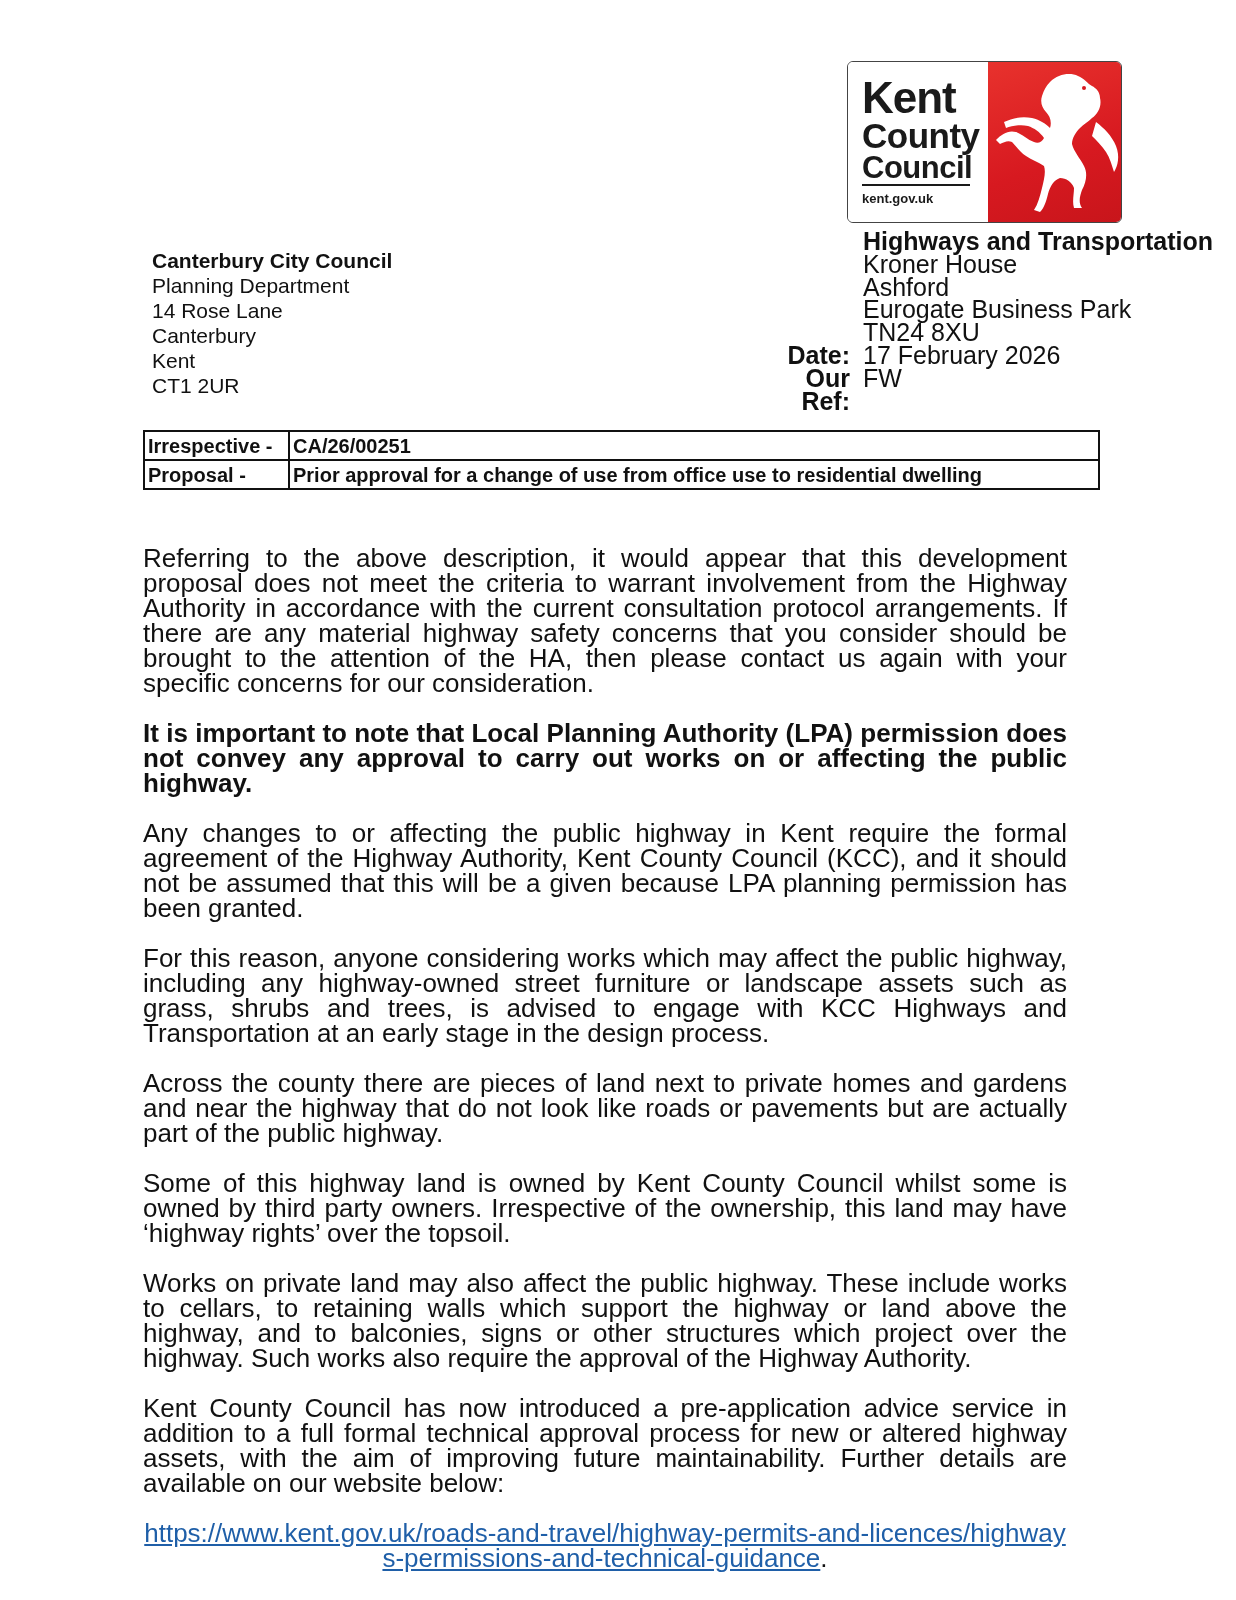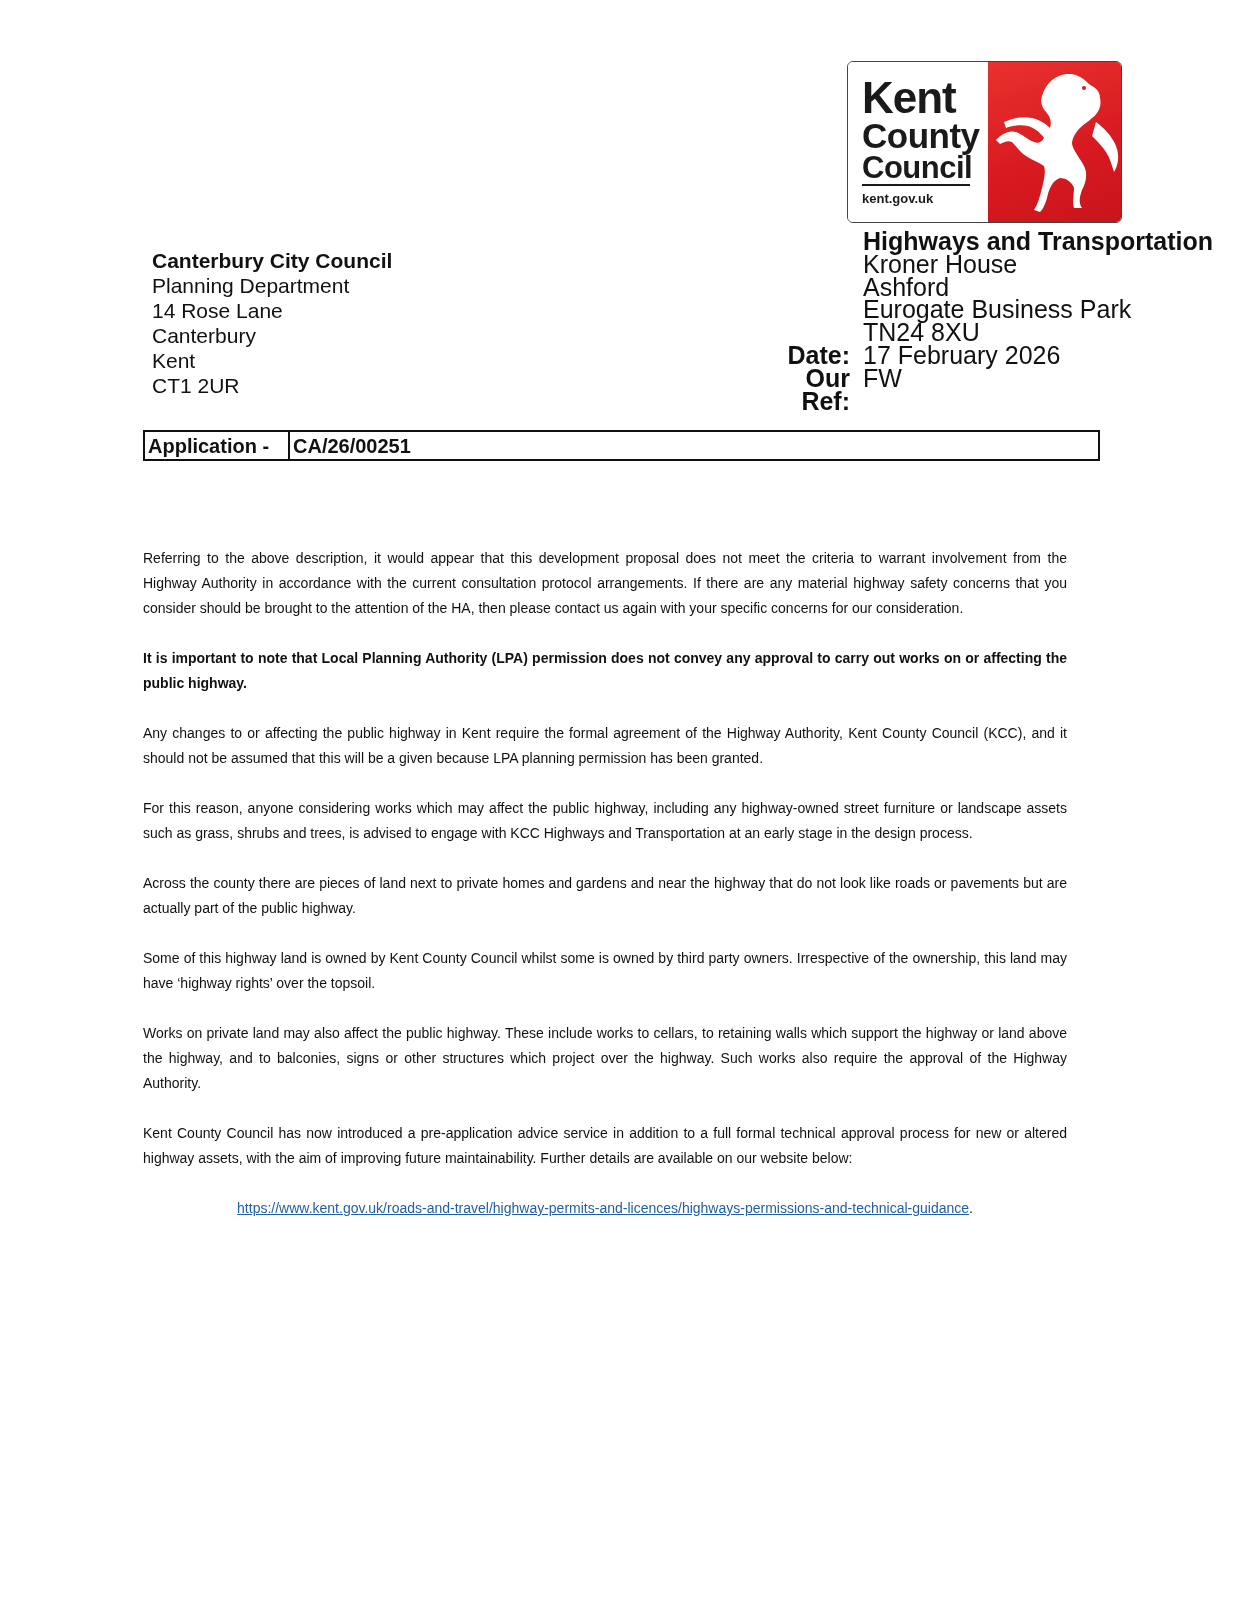--- a/index.html
+++ b/index.html
@@ -30,21 +30,21 @@
     .recipient { position: absolute; left: 152px; top: 248px; font-size: 21px; line-height: 25px; }
     .recipient .bold { font-weight: bold; }
 
     .app-table {
       position: absolute; left: 143px; top: 430px; width: 957px;
       border-collapse: collapse; font-size: 20px; font-weight: bold;
     }
     .app-table td { border: 2.5px solid #111; padding: 1px 3px; height: 25px; line-height: 24px; white-space: nowrap; }
     .app-table td.k { width: 137px; }
 
-    .body { position: absolute; left: 143px; top: 546px; width: 924px; font-size: 14px; line-height: 25px; }
+    .body { position: absolute; left: 143px; top: 546px; width: 924px; font-size: 26px; line-height: 25px; }
     .body p { margin: 0 0 25px 0; text-align: justify; }
     .body p.bold { font-weight: bold; }
     .body a { color: #1f5fa8; text-decoration: underline; word-break: break-all; }
   </style>
 </head>
 <body>
 
 <div class="logo">
   <div class="logo-white"></div>
   <div class="logo-red"></div>
@@ -96,22 +96,26 @@
   <div>Planning Department</div>
   <div>14 Rose Lane</div>
   <div>Canterbury</div>
   <div>Kent</div>
   <div>CT1 2UR</div>
 </div>
 
 <table class="app-table">
   <tbody>
       <tr>
-    <td class="k">Application -</td>
+    <td class="k">Irrespective -</td>
     <td>CA/26/00251</td>
+  </tr>
+  <tr>
+    <td class="k">Proposal -</td>
+    <td>Prior approval for a change of use from office use to residential dwelling</td>
   </tr>
 </tbody>
   </table>
 
 <div class="body">
   <p>Referring to the above description, it would appear that this development proposal does not meet the criteria to warrant involvement from the Highway Authority in accordance with the current consultation protocol arrangements. If there are any material highway safety concerns that you consider should be brought to the attention of the HA, then please contact us again with your specific concerns for our consideration.</p>
   <p class="bold">It is important to note that Local Planning Authority (LPA) permission does not convey any approval to carry out works on or affecting the public highway.</p>
   <p>Any changes to or affecting the public highway in Kent require the formal agreement of the Highway Authority, Kent County Council (KCC), and it should not be assumed that this will be a given because LPA planning permission has been granted.</p>
   <p>For this reason, anyone considering works which may affect the public highway, including any highway-owned street furniture or landscape assets such as grass, shrubs and trees, is advised to engage with KCC Highways and Transportation at an early stage in the design process.</p>
   <p>Across the county there are pieces of land next to private homes and gardens and near the highway that do not look like roads or pavements but are actually part of the public highway.</p>

